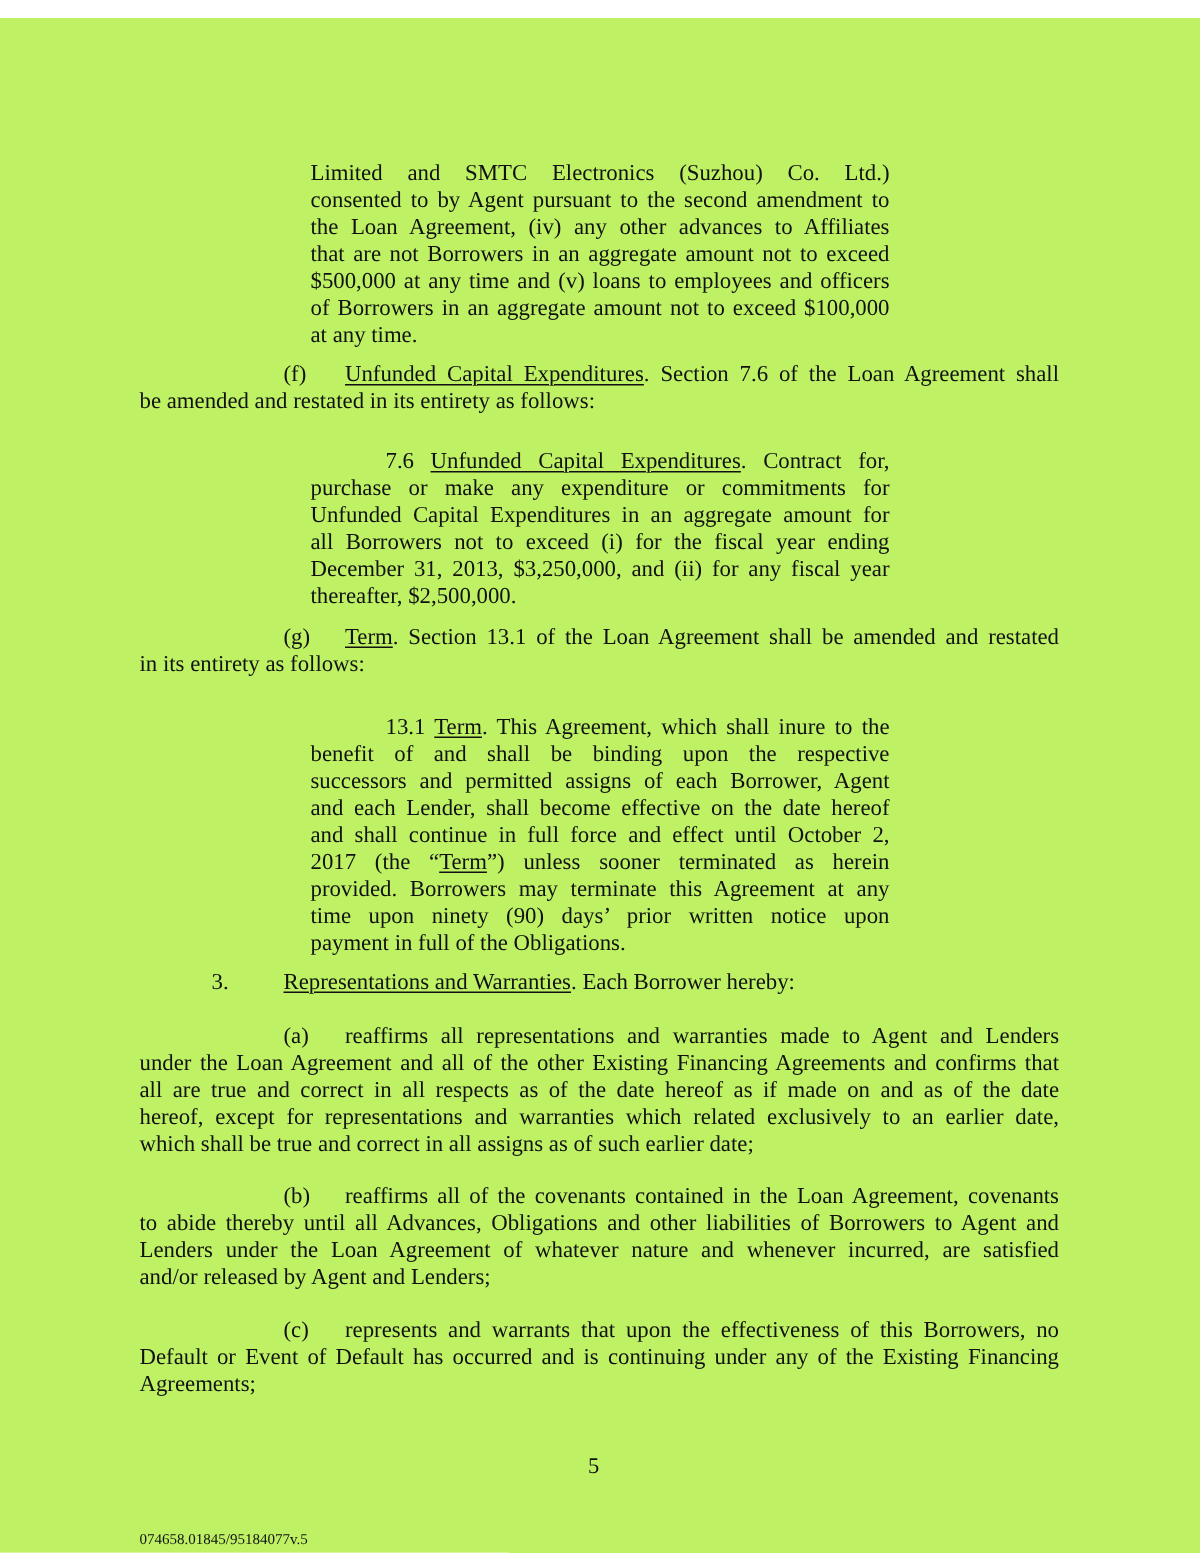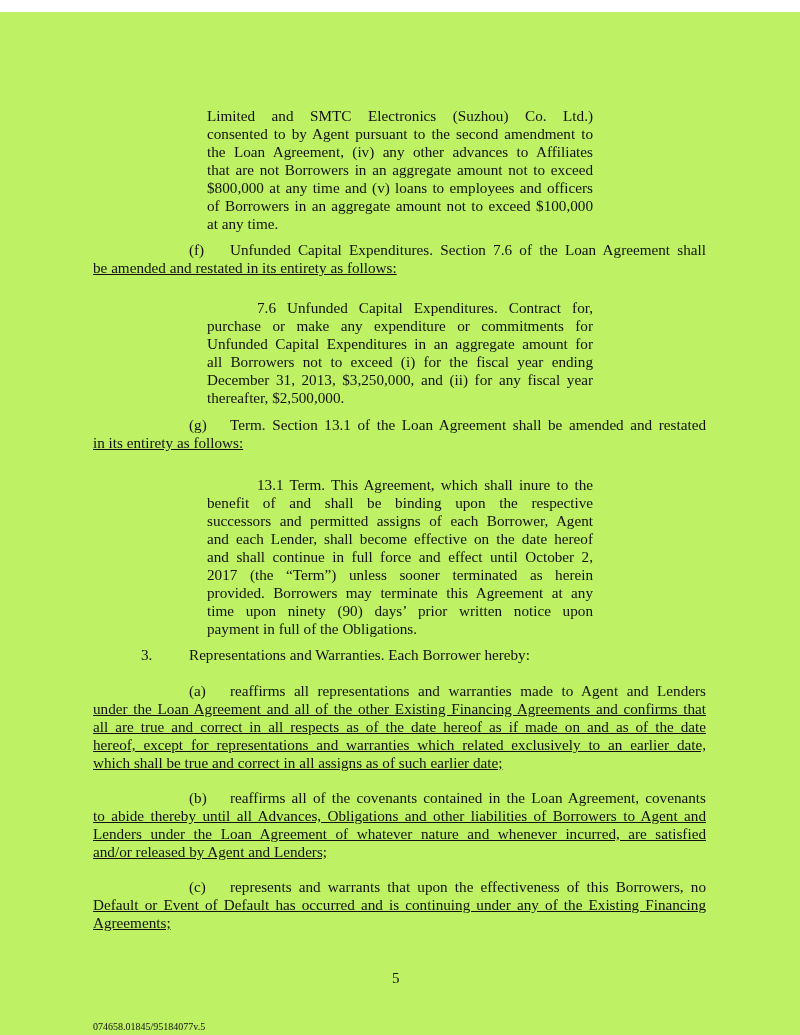--- a/index.html
+++ b/index.html
@@ -3,37 +3,37 @@
 <meta charset="utf-8">
 <style>
   html, body { margin: 0; padding: 0; background: #ffffff; }
   body { width: 800px; height: 1035px; position: relative; overflow: hidden;
          font-family: "Liberation Serif", "DejaVu Serif", serif; color: #111; }
   .page { position: absolute; left: 0; top: 12px; width: 800px; height: 1035px; background: #bef264; }
   .line { position: absolute; font-size: 15.2px; line-height: 18px; white-space: nowrap;
           text-align: justify; text-align-last: justify; }
   .line.last { text-align-last: left; }
   .q { left: 207px; width: 386px; }
-  .b { left: 93px; width: 613px; text-decoration: underline; }
-  .u { text-underline-offset: 2px; text-decoration-thickness: 1px; }
+  .b { left: 93px; width: 613px; }
+  .u { text-decoration: underline; text-underline-offset: 2px; text-decoration-thickness: 1px; }
   .lbl { position: absolute; font-size: 15.2px; line-height: 18px; white-space: nowrap; }
   .footer-id { position: absolute; left: 93px; top: 977px; font-size: 10px; line-height: 12px; margin-top: 32px; }
   .page-num { position: absolute; left: 392px; top: 957px; font-size: 15px; line-height: 18px; }
 </style>
 </head>
 <body>
 
 <div class="page">
 
   <div>
     <div class="line q" style="top:95px">Limited  and SMTC Electronics (Suzhou) Co. Ltd.)</div>
     <div class="line q" style="top:113px">consented to by Agent pursuant to the second amendment to</div>
     <div class="line q" style="top:131px">the Loan Agreement, (iv) any other advances to Affiliates</div>
     <div class="line q" style="top:149px">that are not Borrowers in an aggregate amount not to exceed</div>
-    <div class="line q" style="top:167px">$800,000 at any time and (v) loans to employees and officers</div>
+    <div class="line q" style="top:167px">$500,000 at any time and (v) loans to employees and officers</div>
     <div class="line q" style="top:185px">of Borrowers in an aggregate amount not to exceed $100,000</div>
     <div class="line q last" style="top:203px">at any time.</div>
   </div>
 
   <div>
     <span class="lbl" style="left:189px; top:229px">(f)</span>
     <div class="line" style="left:230px; width:476px; top:229px"><span class="u">Unfunded Capital Expenditures</span><span>.  Section 7.6 of the Loan Agreement shall</span></div>
     <div class="line b last" style="top:247px">be amended and restated in its entirety as follows:</div>
   </div>
 

